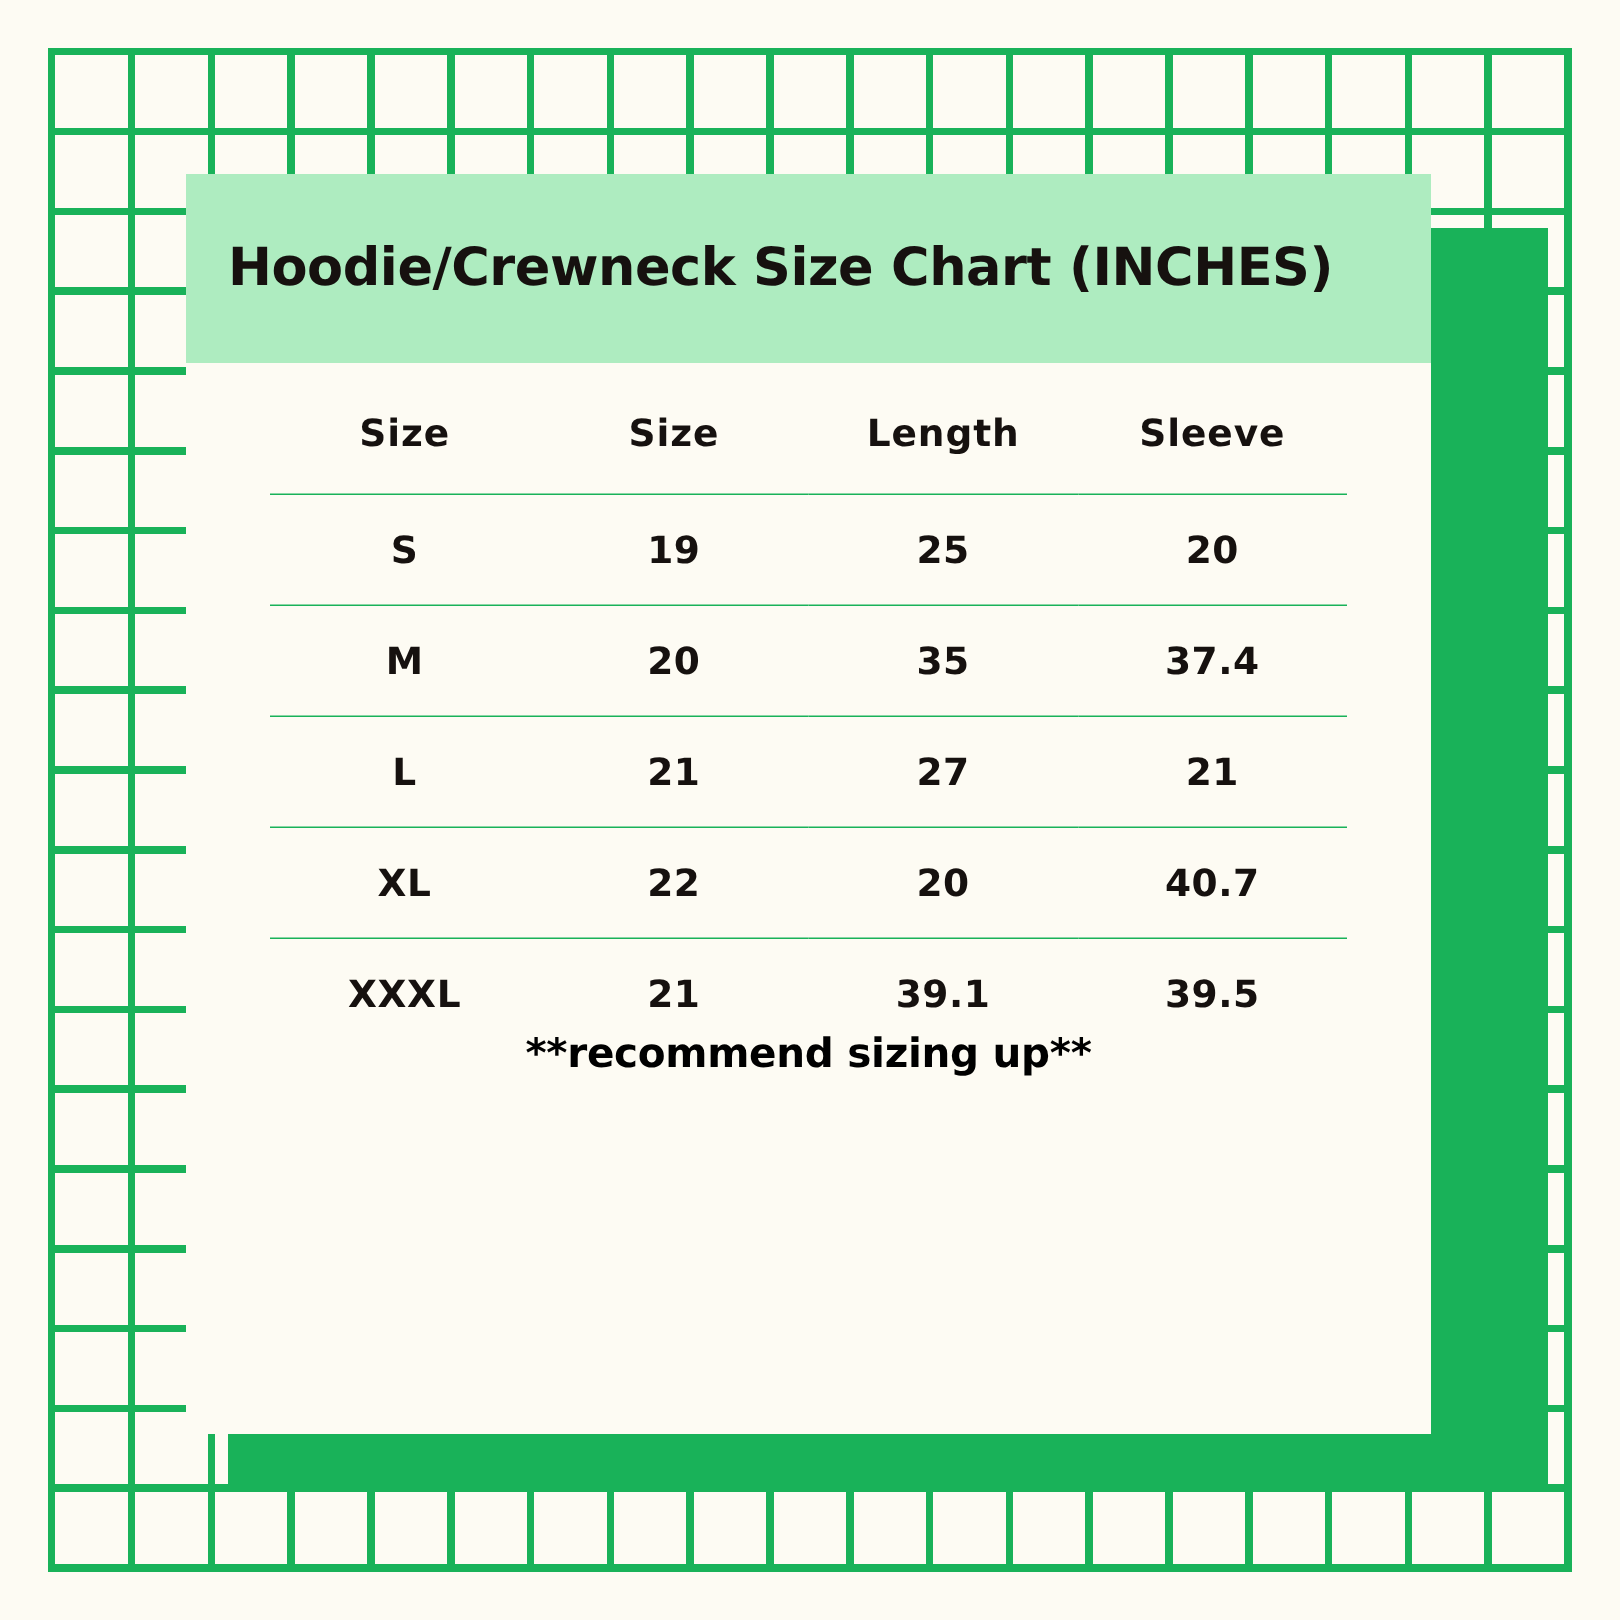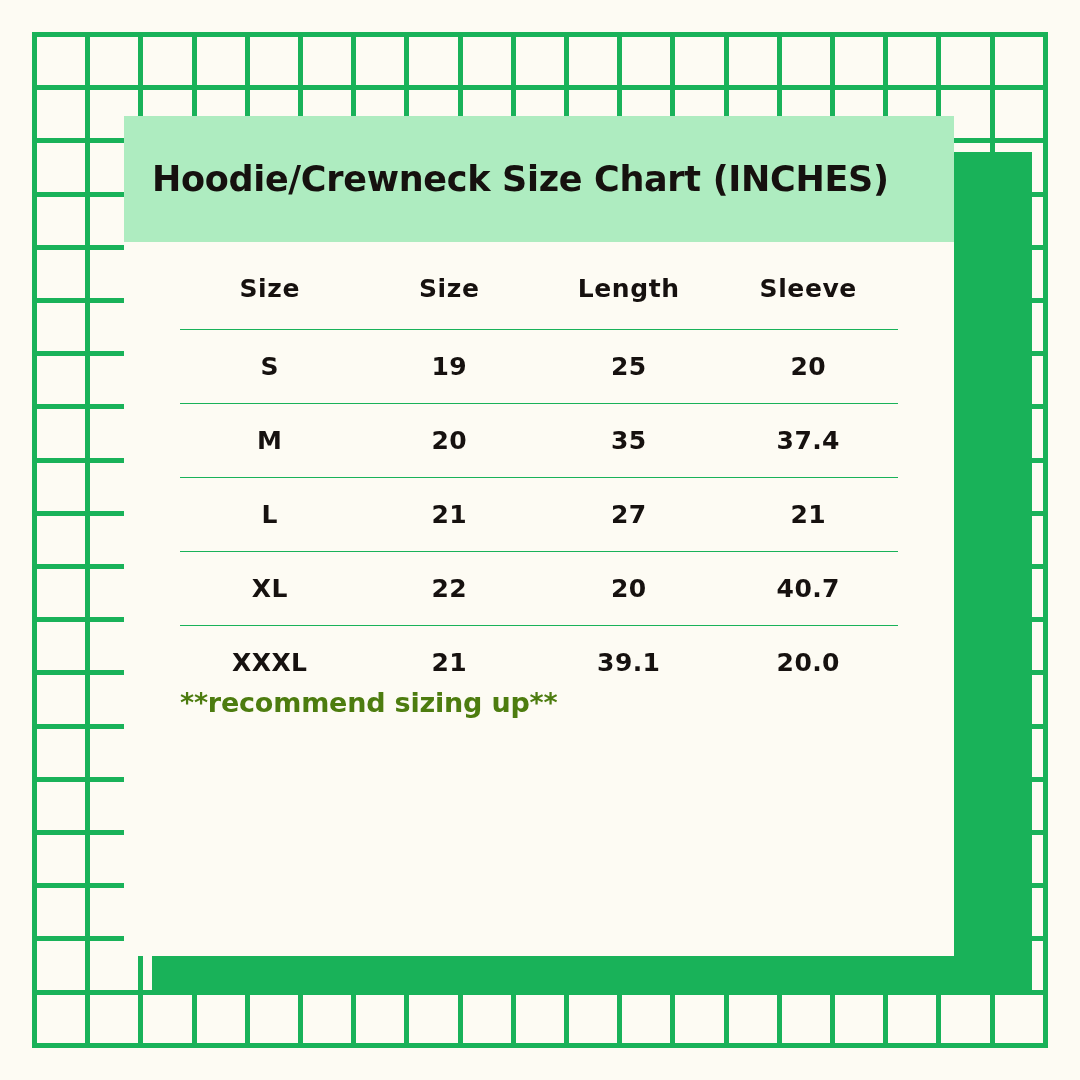--- a/index.html
+++ b/index.html
@@ -116,23 +116,24 @@
     letter-spacing: 0.4px;
   }
   table.size-table tr.first-row td {
     border-top: 1.6px solid #19b259;
   }
   table.size-table tr:last-child td {
     padding-bottom: 8px;
   }
 
   .note {
+    text-align: center;
     font-size: 27px;
     font-weight: bold;
-    color: #4d7c0f;
+    color: #000000;
     margin-top: 2px;
     letter-spacing: -0.2px;
   }
 </style>
 </head>
 <body>
 
 <div id="stage">
 
   <div class="grid-frame"></div>
@@ -179,21 +180,21 @@
           <tr>
             <td>XL</td>
             <td>22</td>
             <td>20</td>
             <td>40.7</td>
           </tr>
           <tr>
             <td>XXXL</td>
             <td>21</td>
             <td>39.1</td>
-            <td>20.0</td>
+            <td>39.5</td>
           </tr>
         </tbody>
       </table>
 
       <div class="note">**recommend sizing up**</div>
     </div>
 
   </div>
 </div>
 

